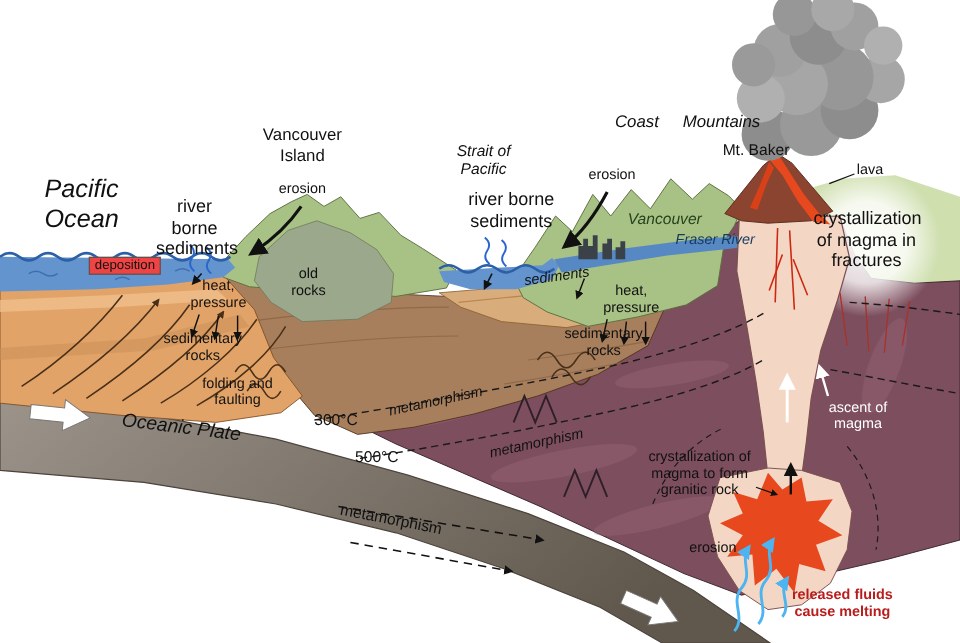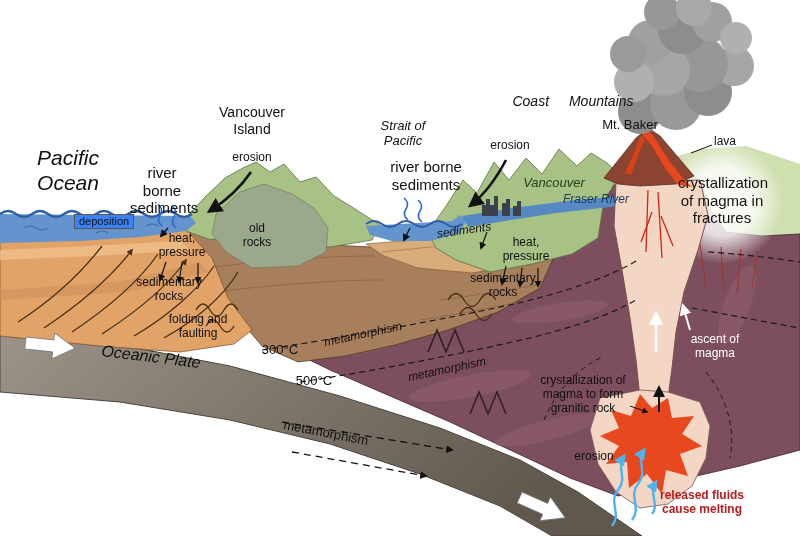--- a/index.html
+++ b/index.html
@@ -12,21 +12,21 @@
   .s11{font-size:15px;}
   .s13{font-size:13px;}
   .s14{font-size:14px;}
   .s16{font-size:16px;}
   .s17{font-size:21px;}
   .left{text-align:left;}
   .w{color:#ffffff;}
   .blue{color:#b91c1c;font-weight:600;}
   .dkgreen{color:#25431d;}
   .dkblue{color:#16395c;}
-  .box{background:#3b82f6;border:1px solid #555;padding:0 4px;white-space:nowrap;font-size:11px;}
+  .box{background:#ef4444;border:1px solid #555;padding:0 4px;white-space:nowrap;font-size:11px;}
 </style>
 </head>
 <body>
 
 <div class="stage">
 
 <svg width="800" height="536" viewBox="0 0 800 536">
   <defs>
     <linearGradient id="plateGrad" x1="0" y1="0" x2="1" y2="0.35">
       <stop offset="0" stop-color="#9c948a"></stop>

